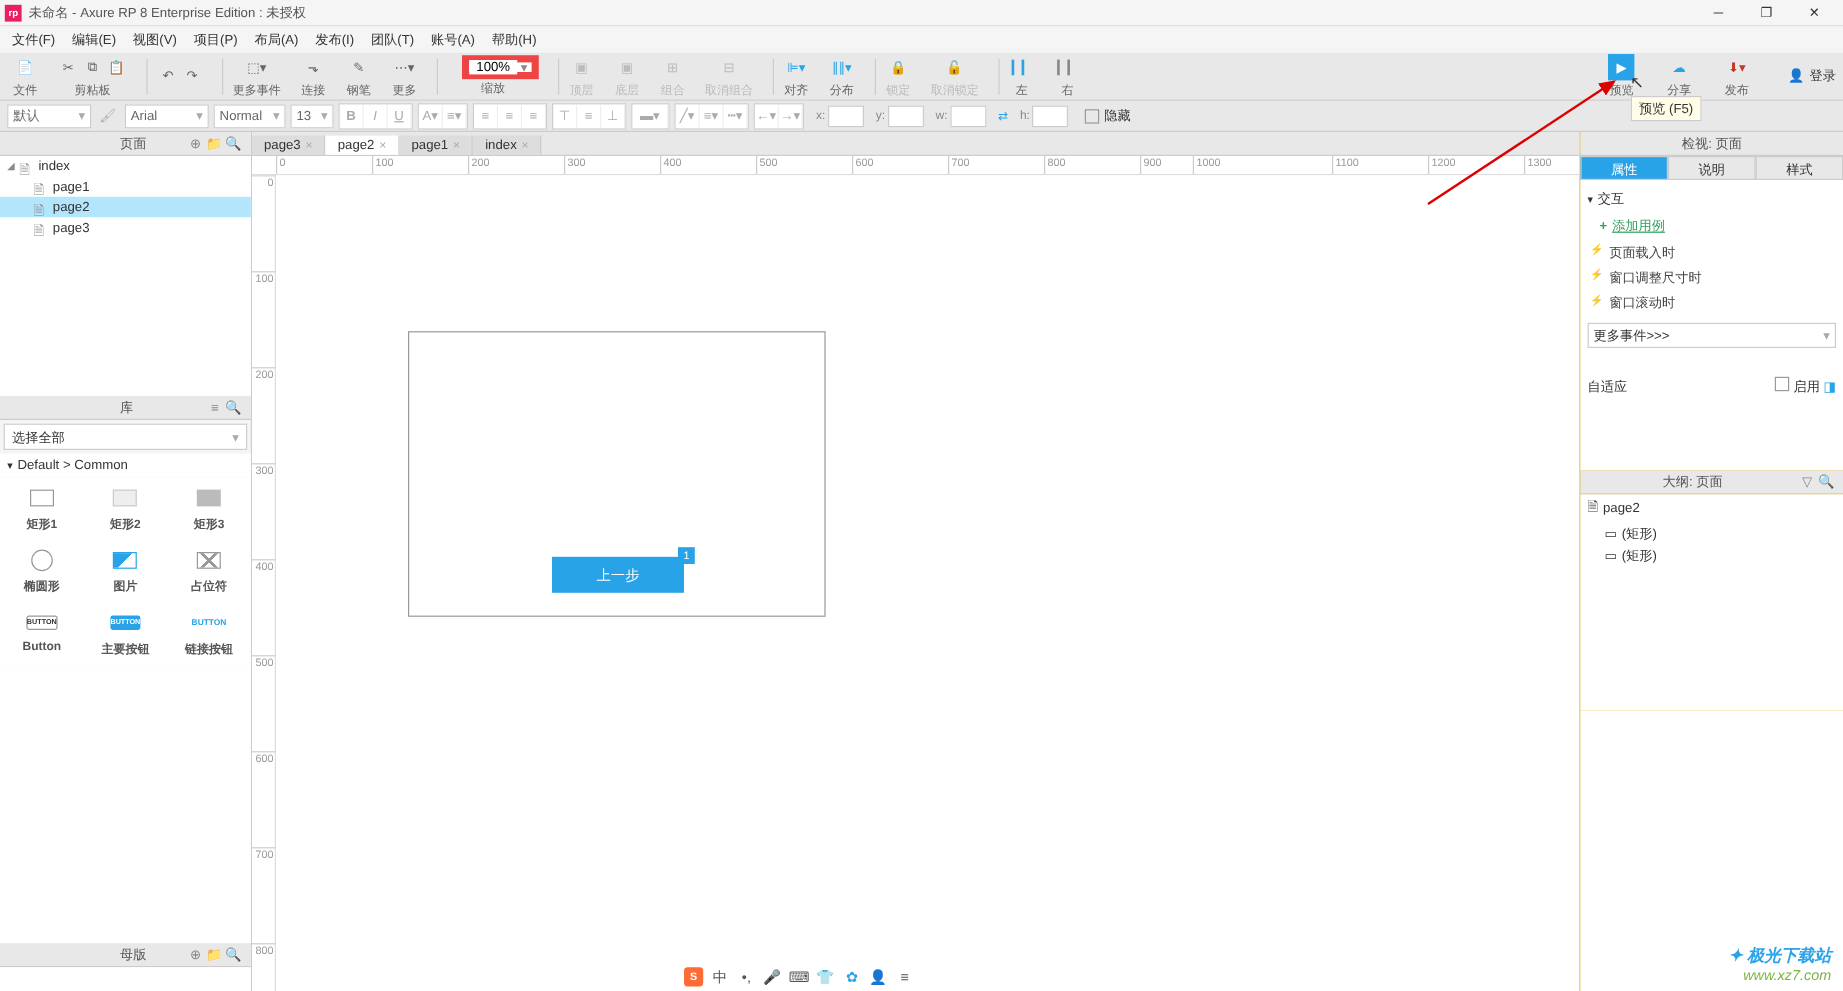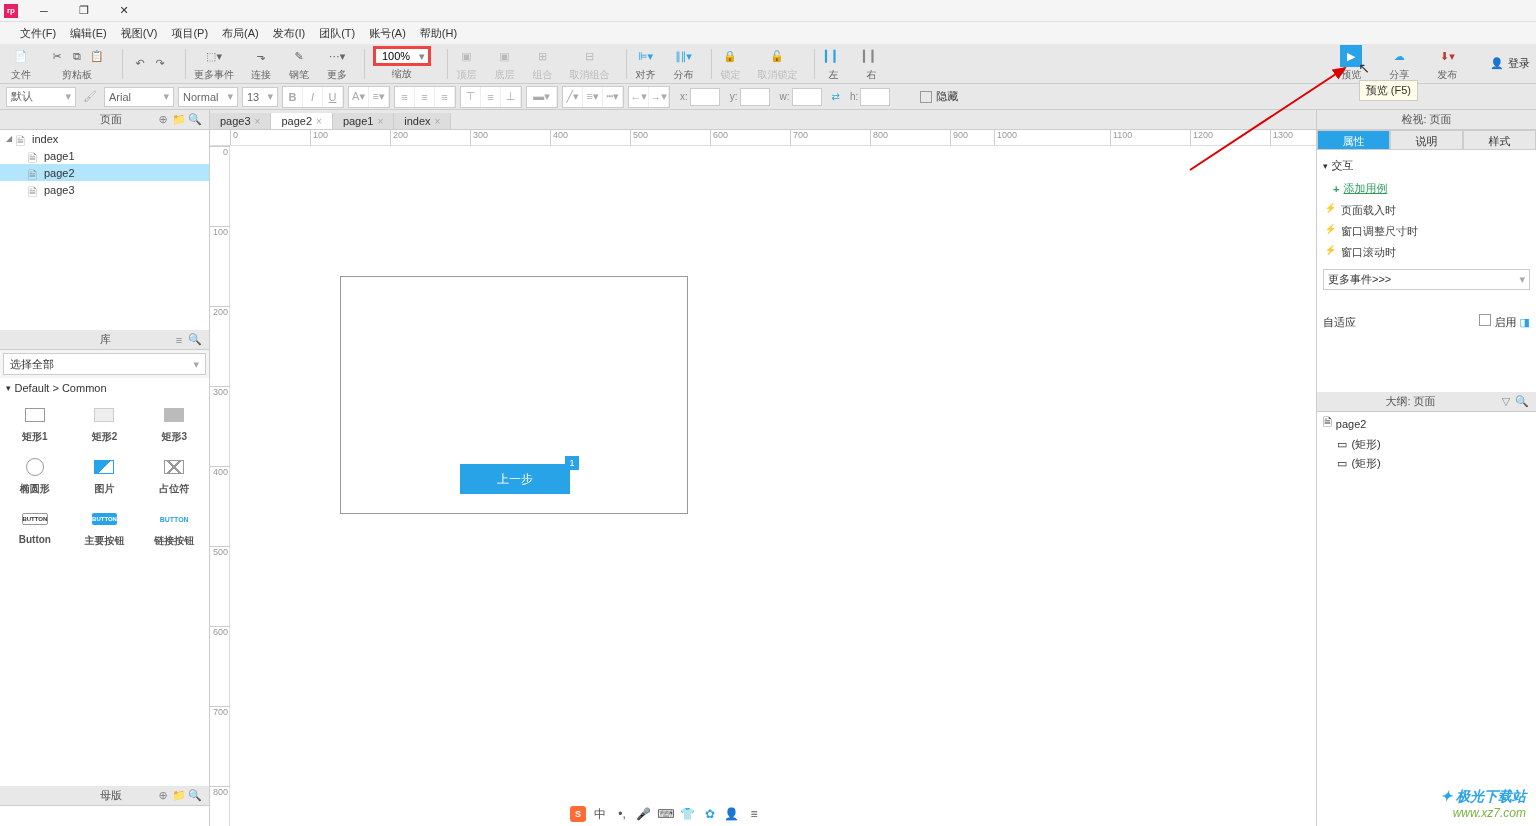--- a/index.html
+++ b/index.html
@@ -1,30 +1,30 @@
 <!DOCTYPE html>
 <html><head>
 <meta charset="utf-8">
 <style>
 * { margin:0; padding:0; box-sizing:border-box; font-family:"Microsoft YaHei",Arial,sans-serif; }
 body { width:1536px; height:826px; background:#f0f0f0; overflow:hidden; position:relative; font-size:11px; color:#333; }
 .titlebar { height:22px; background:#f5f5f5; display:flex; align-items:center; padding:0 4px; border-bottom:1px solid #ddd; }
 .titlebar .icon-rp { width:14px; height:14px; background:#e91e63; margin-right:6px; display:flex; align-items:center; justify-content:center; color:#fff; font-size:8px; font-weight:bold; }
 .titlebar .title { flex:1; font-size:11px; color:#555; }
 .titlebar .winbtn { width:40px; height:22px; display:flex; align-items:center; justify-content:center; cursor:pointer; }
-.menubar { height:22px; background:#f5f5f5; display:flex; align-items:center; padding:0 16px; gap:6px; }
+.menubar { height:22px; background:#f5f5f5; display:flex; align-items:center; padding:0 6px; gap:6px; }
 .menubar span { font-size:11px; color:#333; padding:2px 4px; cursor:pointer; }
 .toolbar { height:40px; background:#e8e8e8; display:flex; align-items:center; padding:0 6px; border-bottom:1px solid #ccc; }
 .tool-group { display:flex; flex-direction:column; align-items:center; margin-right:8px; padding:0 4px; }
 .tool-icons { display:flex; gap:2px; align-items:center; height:22px; }
 .tool-icon { width:18px; height:18px; display:flex; align-items:center; justify-content:center; cursor:pointer; color:#666; }
 .tool-icon.big { width:22px; height:22px; }
 .tool-label { font-size:10px; color:#666; margin-top:1px; }
 .sep { width:1px; height:30px; background:#ccc; margin:0 4px; }
-.zoom-box { display:flex; align-items:center; border:3px solid #ef4444; background:#fff; height:20px; }
+.zoom-box { display:flex; align-items:center; border:6px solid #ef4444; background:#fff; height:20px;margin-left:12px; }
 .zoom-box input { width:40px; border:none; text-align:center; font-size:11px; outline:none; }
 .tool-right { margin-left:auto; display:flex; gap:10px; align-items:center; }
 .fmtbar { height:26px; background:#e8e8e8; display:flex; align-items:center; padding:0 6px; gap:4px; border-bottom:1px solid #ccc; }
 .fmt-sel { border:1px solid #ccc; background:#fff; height:20px; padding:0 4px; display:flex; align-items:center; font-size:11px; color:#666; }
 .fmt-btn { width:20px; height:20px; display:flex; align-items:center; justify-content:center; border:1px solid transparent; cursor:pointer; color:#aaa; }
 .fmt-grp { display:flex; border:1px solid #ccc; background:#fff; }
 .fmt-grp .fmt-btn { border:none; border-right:1px solid #eee; }
 .coord { display:flex; align-items:center; gap:2px; font-size:10px; color:#888; margin-left:6px; }
 .coord input { width:30px; height:18px; border:1px solid #ccc; font-size:10px; padding:0 2px; }
 .main { display:flex; height:716px; }
@@ -76,20 +76,21 @@
 .taskbar-icons { position:absolute; bottom:4px; left:570px; display:flex; gap:6px; }
 .taskbar-icons span { width:16px; height:16px; display:flex; align-items:center; justify-content:center; font-size:12px; }
 svg { display:block; }
 .chk { width:12px; height:12px; border:1px solid #999; display:inline-block; }
 </style>
 </head>
 <body>
 
 <div class="titlebar">
   <div class="icon-rp">rp</div>
+  <div class="title">未命名 - Axure RP 8 Enterprise Edition : 未授权</div>
   <div class="winbtn">─</div>
   <div class="winbtn">❐</div>
   <div class="winbtn">✕</div>
 </div>
 
 <div class="menubar">
   <span>文件(F)</span>
   <span>编辑(E)</span>
   <span>视图(V)</span>
   <span>项目(P)</span>
@@ -311,21 +312,21 @@
     </div>
   <div class="coord">
       <span>w:</span>
       <input style="">
     </div>
   <div class="coord" style="color:#29a3e8">⇄</div>
   <div class="coord">
       <span>h:</span>
       <input style="">
     </div>
-  <div style="margin-left:26px;display:flex;align-items:center;gap:4px">
+  <div style="margin-left:10px;display:flex;align-items:center;gap:4px">
       <span class="chk"></span>
       <span>隐藏</span>
     </div>
 </div>
 
 <div class="main">
 
   <div class="leftcol">
     <div class="panel-hdr">
       <span style="position:absolute;left:100px">页面</span>

